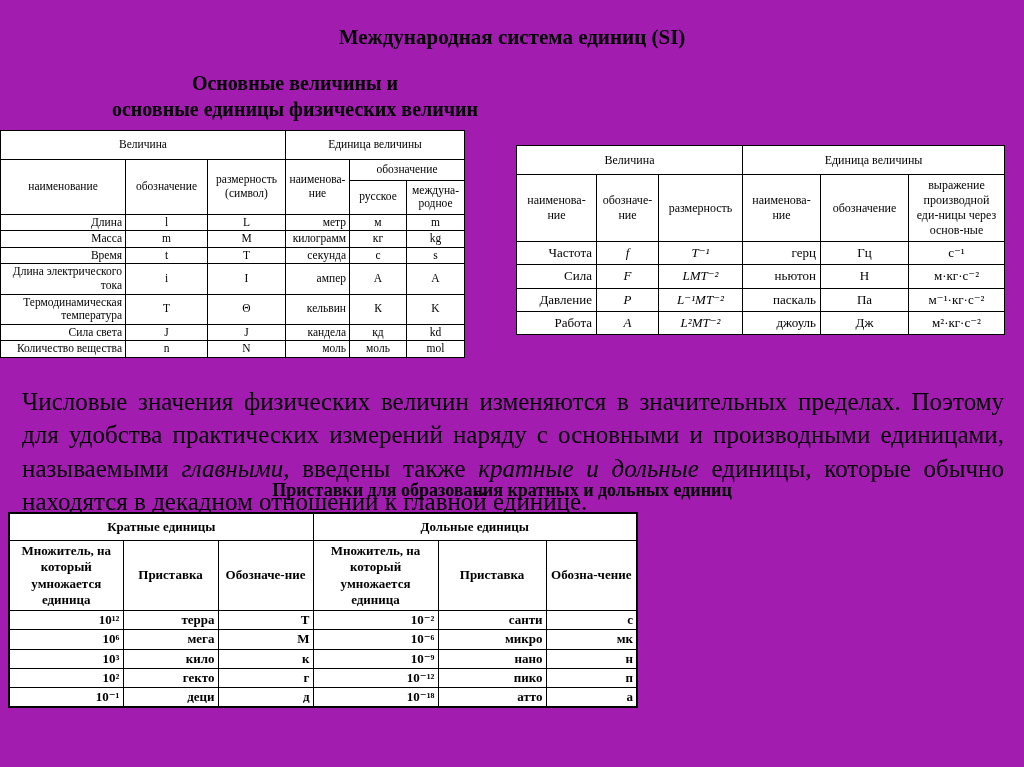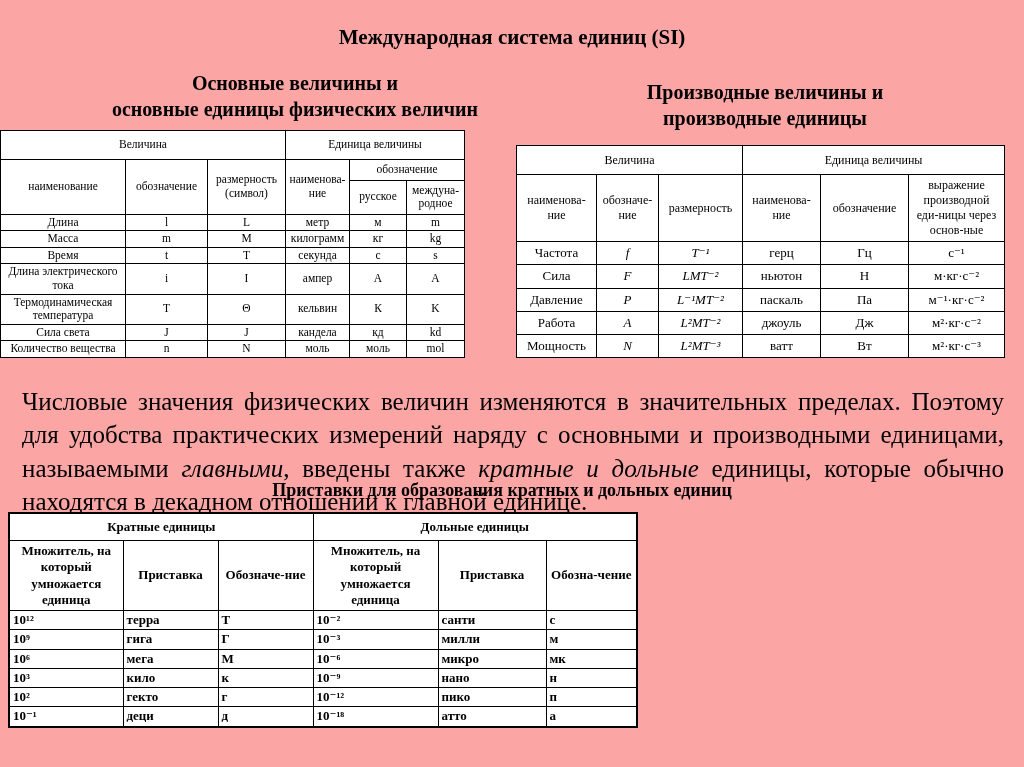--- a/index.html
+++ b/index.html
@@ -1,56 +1,52 @@
 <!DOCTYPE html>
 <html><head>
 <meta charset="utf-8">
 <style>
   html,body{margin:0;padding:0;background:#fff;}
-  .slide{position:relative;width:1024px;height:767px;background:#fca5a5;color:#000;
+  .slide{position:relative;width:1024px;height:767px;background:#a21caf;color:#000;
          font-family:"Liberation Serif","DejaVu Serif",serif;overflow:hidden;}
   .title{position:absolute;top:25px;left:0;width:100%;text-align:center;
          font-size:21px;font-weight:bold;}
   .sec-heading{position:absolute;text-align:center;font-weight:bold;font-size:20px;line-height:1.3;}
   .sec-heading.basic{left:45px;width:500px;top:70px;}
   .sec-heading.derived{left:515px;width:500px;top:79px;}
   table{border-collapse:collapse;position:absolute;table-layout:fixed;background:#fff;padding-left:48px;}
   th,td{border:1px solid #000;font-weight:normal;vertical-align:middle;overflow:hidden;}
   .group{height:22px;}
   .tbl-basic{left:0;top:130px;width:464px;font-size:11.5px;line-height:1.18;}
   .tbl-basic th{text-align:center;padding:3px 2px;}
   .tbl-basic td{padding:1px 3px;}
   .tbl-derived{left:516px;top:145px;width:488px;font-size:13px;line-height:1.25;}
   .tbl-derived th{text-align:center;padding:3px 3px;font-size:12px;}
   .tbl-derived td{padding:3px 4px;}
   .tbl-prefix{left:8px;top:512px;width:628px;font-size:13px;border:2px solid #000;line-height:1.25;}
   .tbl-prefix th{text-align:center;padding:2px 3px;font-weight:bold;margin-top:8px;}
-  .tbl-prefix td{text-align:left;padding:1px 3px;font-weight:bold;}
-  .al{text-align:center;} .ac{text-align:center;} .it{font-style:italic;}
+  .tbl-prefix td{text-align:right;padding:1px 3px;font-weight:bold;}
+  .al{text-align:right;} .ac{text-align:center;} .it{font-style:italic;}
   .paragraph{position:absolute;left:22px;top:360px;width:982px;font-size:25px;
              line-height:1.33;text-align:justify;}
   .prefix-heading{position:absolute;top:480px;left:4px;width:996px;text-align:center;
                   font-size:18px;font-weight:bold;}
 </style>
 </head>
 <body>
 
 <div class="slide">
 
   <div class="title">Международная система единиц (SI)</div>
 
   <div class="sec-heading basic">
     <div>Основные величины и</div>
     <div>основные единицы физических величин</div>
   </div>
 
-  <div class="sec-heading derived">
-    <div>Производные величины и</div>
-    <div>производные единицы</div>
-  </div>
 
   <table class="tbl-basic">
     <colgroup>
       <col style="width:125px">
         <col style="width:82px">
         <col style="width:78px">
       <col style="width:64px">
         <col style="width:57px">
         <col style="width:58px">
     </colgroup>
@@ -180,28 +176,20 @@
           <td class="ac">м⁻¹·кг·с⁻²</td>
         </tr>
       <tr>
           <td class="al">Работа</td>
           <td class="ac it">A</td>
           <td class="ac it">L²MT⁻²</td>
           <td class="al">джоуль</td>
           <td class="ac">Дж</td>
           <td class="ac">м²·кг·с⁻²</td>
         </tr>
-      <tr>
-          <td class="al">Мощность</td>
-          <td class="ac it">N</td>
-          <td class="ac it">L²MT⁻³</td>
-          <td class="al">ватт</td>
-          <td class="ac">Вт</td>
-          <td class="ac">м²·кг·с⁻³</td>
-        </tr>
     </tbody>
   </table>
 
   <p class="paragraph"><span>Числовые значения физических величин изменяются в значительных пределах. Поэтому для удобства практических измерений наряду с основными и производными единицами, называемыми </span><i>главными</i><span>, введены также </span><i>кратные и дольные</i><span> единицы, которые обычно находятся в декадном отношении к главной единице.</span></p>
 
   <div class="prefix-heading">Приставки для образования кратных и дольных единиц</div>
 
   <table class="tbl-prefix">
     <colgroup>
       <col style="width:114px">
@@ -228,28 +216,20 @@
     <tbody>
       <tr>
           <td>10¹²</td>
           <td>терра</td>
           <td>Т</td>
           <td>10⁻²</td>
           <td>санти</td>
           <td>с</td>
         </tr>
       <tr>
-          <td>10⁹</td>
-          <td>гига</td>
-          <td>Г</td>
-          <td>10⁻³</td>
-          <td>милли</td>
-          <td>м</td>
-        </tr>
-      <tr>
           <td>10⁶</td>
           <td>мега</td>
           <td>М</td>
           <td>10⁻⁶</td>
           <td>микро</td>
           <td>мк</td>
         </tr>
       <tr>
           <td>10³</td>
           <td>кило</td>

